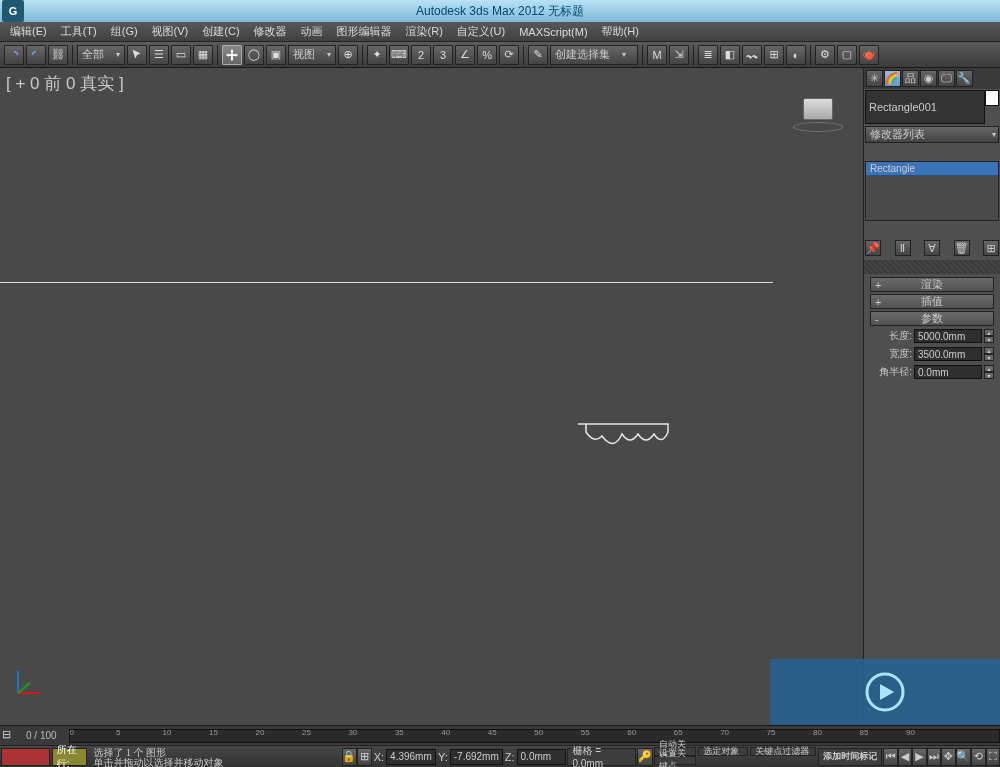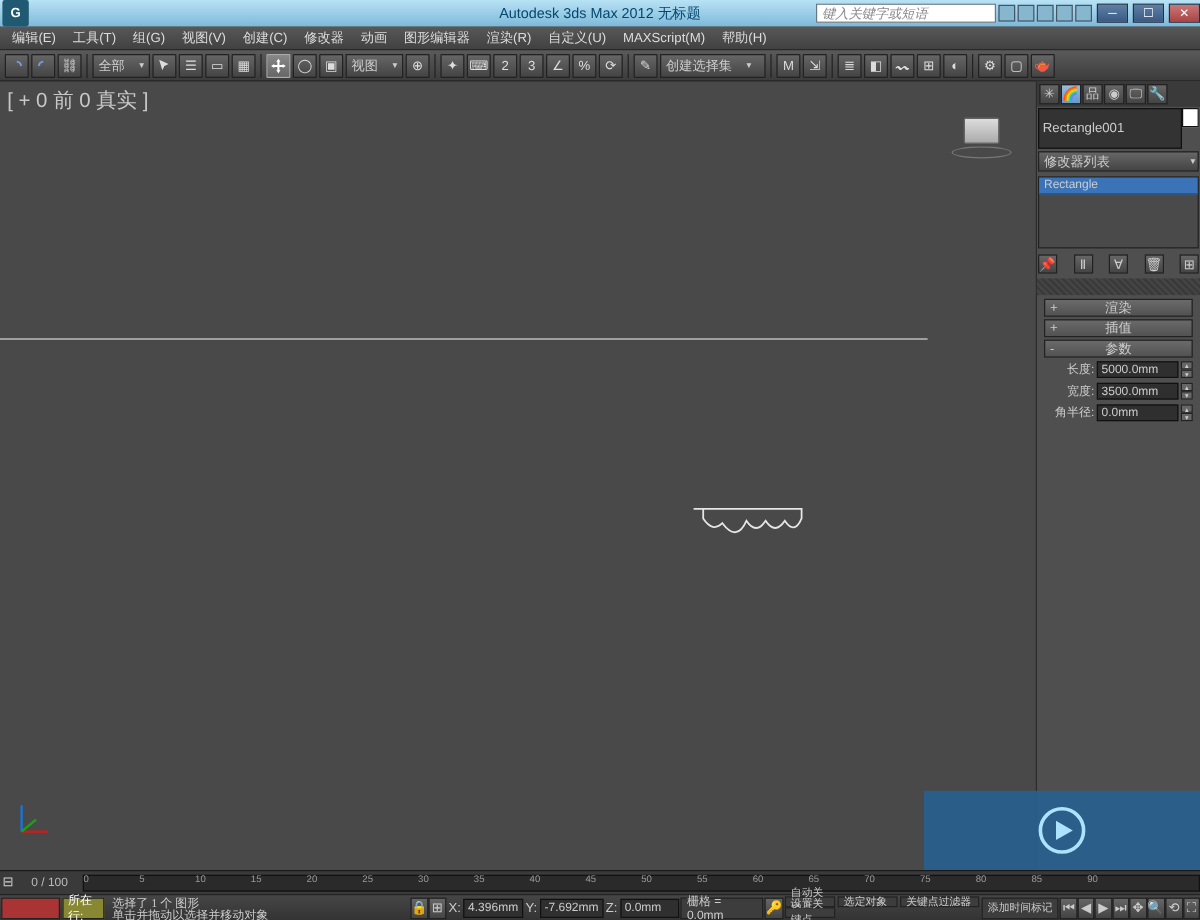--- a/index.html
+++ b/index.html
@@ -34,21 +34,21 @@
 .rp-icon{ width:17px; height:17px; background:linear-gradient(#666,#444); border:1px solid #222; display:flex; align-items:center; justify-content:center;}
 .rp-icon.sel{ background:linear-gradient(#99bbdd,#6699cc);}
 .rp-name-row{ display:flex; padding:1px;}
 .rp-name{ flex:1; height:16px; background:#333; border:1px solid #111; padding:16px 3px; display:flex; align-items:center;}
 .rp-color{ width:14px; height:16px; background:#ffffff; border:1px solid #111;}
 .rp-dd{ height:17px; background:linear-gradient(#666,#444); border:1px solid #222; margin:1px; display:flex; align-items:center; padding:0 4px; position:relative;}
 .rp-dd .arr{ position:absolute; right:2px; font-size:8px;}
 .highlight-box{ border:2px solid #f00; margin:0 0 2px 0; padding:1px;}
 .mod-grid{ display:grid; grid-template-columns:1fr 1fr; gap:1px;}
 .mod-btn{ height:17px; background:linear-gradient(#6a6a6a,#525252); border:1px solid #222; display:flex; align-items:center; justify-content:center; font-size:10px; cursor:pointer;}
-.mod-stack{ height:60px; background:#4a4a4a; border:1px solid #222; margin:3px 1px;}
+.mod-stack{ height:60px; background:#4a4a4a; border:1px solid #222; margin:17px 1px;}
 .mod-stack .stack-item{ height:14px; background:#3b73b8; border-bottom:1px solid #274f80; padding:0 4px; display:flex; align-items:center; font-size:10px;}
 .rp-icons2{ display:flex; gap:1px; padding:2px 1px; justify-content:space-between;}
 .rp-icons2 .ico{ width:16px; height:16px; background:linear-gradient(#666,#444); border:1px solid #222; display:flex; align-items:center; justify-content:center;}
 .rp-divider{ height:14px; background:repeating-linear-gradient(45deg,#3a3a3a,#3a3a3a 2px,#444 2px,#444 4px); margin:2px 0;}
 .rp-rollout-hdr{ height:15px; background:linear-gradient(#6a6a6a,#525252); border:1px solid #222; margin:1px 6px; display:flex; align-items:center; justify-content:center; font-size:10px; position:relative;}
 .rp-rollout-hdr .plus{ position:absolute; left:4px; }
 .rp-param{ display:flex; align-items:center; margin:2px 6px; gap:2px;}
 .rp-param .lbl{ width:42px; text-align:right; font-size:10px;}
 .rp-param .val{ flex:1; height:14px; background:#2f2f2f; border:1px solid #111; padding:0 3px; font-size:10px; display:flex; align-items:center;}
 .rp-param .spin{ width:10px; display:flex; flex-direction:column;}
@@ -68,31 +68,20 @@
 .watermark .wm-text{ color:#aee3ff; display:flex; flex-direction:column; align-items:flex-start;}
 .watermark .wm-text .cn{ font-size:22px; font-weight:bold; letter-spacing:3px;}
 .watermark .wm-text .en{ font-size:11px; letter-spacing:2px;}
 </style>
 </head>
 <body>
 
 <div class="titlebar">
   <div class="app-icon">G</div>
   <div class="title-center">Autodesk 3ds Max 2012    无标题</div>
-  <div class="title-right">
-    <div class="search-box">键入关键字或短语</div>
-    <div class="tb-icon"></div>
-    <div class="tb-icon"></div>
-    <div class="tb-icon"></div>
-    <div class="tb-icon"></div>
-    <div class="tb-icon"></div>
-    <div class="win-btn">─</div>
-    <div class="win-btn">☐</div>
-    <div class="win-btn close">✕</div>
-  </div>
 </div>
 
 <div class="menubar">
   <span>编辑(E)</span>
   <span>工具(T)</span>
   <span>组(G)</span>
   <span>视图(V)</span>
   <span>创建(C)</span>
   <span>修改器</span>
   <span>动画</span>
@@ -306,21 +295,21 @@
   <div class="seg" style="width:86px">栅格 = 0.0mm</div>
   <div class="sb-btn">🔑</div>
   <div style="display:flex; flex-direction:column; height:20px;">
     <div class="seg" style="height:9px; font-size:9px;">自动关键点</div>
     <div class="seg" style="height:9px; font-size:9px;">设置关键点</div>
   </div>
   <div style="display:flex; flex-direction:row; height:20px;">
     <div class="seg" style="height:9px; font-size:9px; width:50px;">选定对象</div>
     <div class="seg" style="height:9px; font-size:9px; width:66px;">关键点过滤器</div>
   </div>
-  <div class="seg" style="width:80px; font-size:9px;">添加时间标记</div>
+  <div class="seg" style="width:80px; font-size:9px;font-weight:bold;">添加时间标记</div>
   <div style="flex:1"></div>
   <div class="sb-btn">⏮</div>
   <div class="sb-btn">◀</div>
   <div class="sb-btn">▶</div>
   <div class="sb-btn">⏭</div>
   <div class="sb-btn">✥</div>
   <div class="sb-btn">🔍</div>
   <div class="sb-btn">⟲</div>
   <div class="sb-btn">⛶</div>
 </div>

